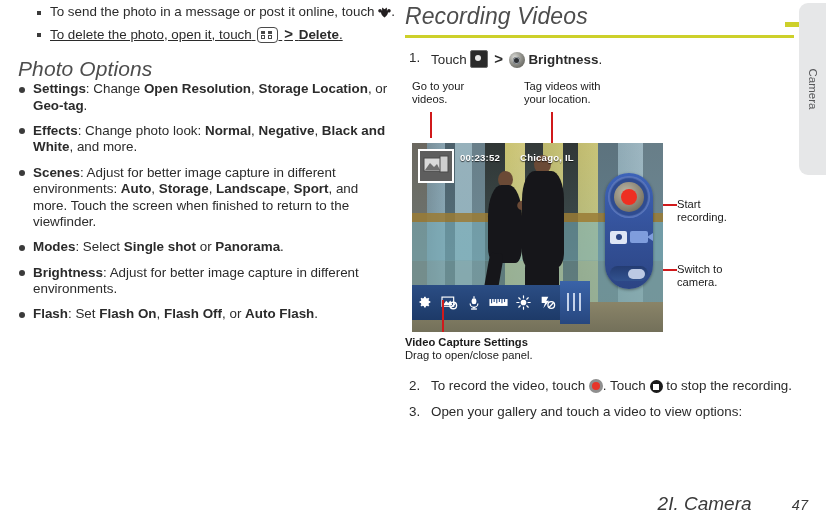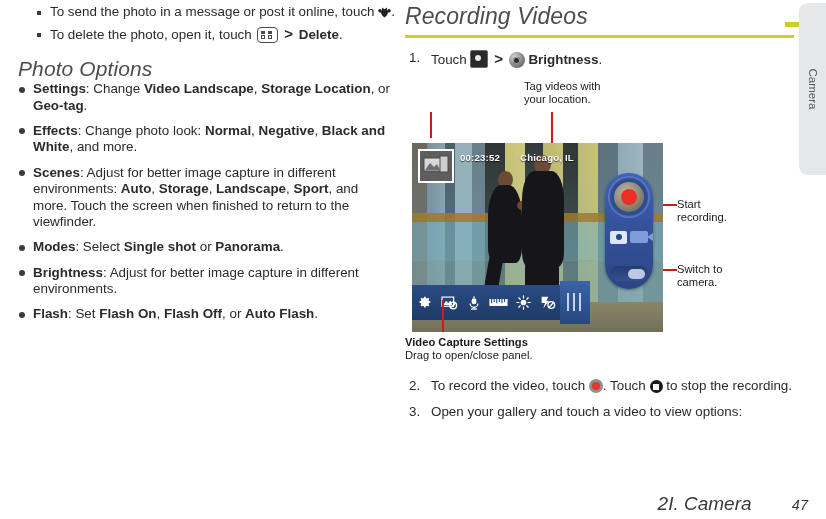--- a/index.html
+++ b/index.html
@@ -216,35 +216,35 @@
 
     <ul class="sq" style="margin-top:4px;">
       <li class="sq body-txt" style="width:360px;">
         <span>To send the photo in a message or post it online, touch</span>
         <span class="shareicon">
           <svg viewBox="0 0 13 13" width="13" height="13" aria-hidden="true">
             <path d="M6.5 12.4C4.2 11.2 3.1 9.3 3.0 7.3c-.7.4-1.6.3-2.2-.3C.1 6.3.1 5.2.8 4.5c.7-.7 1.8-.7 2.5 0 .3.3.5.8.5 1.2h.3V2.6l2.4 1.6 2.4-1.6v3.1h.3c0-.4.2-.9.5-1.2.7-.7 1.8-.7 2.5 0 .7.7.7 1.8 0 2.5-.6.6-1.5.7-2.2.3-.1 2-1.2 3.9-3.5 5.1z" fill="#231f20"></path>
           </svg>
         </span><span>.</span>
       </li>
-      <li class="sq body-txt" style="width:360px;">
+      <li class="sq body-txt" style="width:360px;text-decoration:underline;">
         <span>To delete the photo, open it, touch</span>
         <span class="keyicon"><i></i><i></i><i></i><i></i></span>
         <span class="gt">&gt;</span>
         <span class="bold">Delete</span><span>.</span>
       </li>
     </ul>
 
     <div class="sec-head" style="margin-top:13px;">Photo Options</div>
 
 
     <ul class="rd">
 
       <li class="rd body-txt" style="width:363px;">
-        <span class="bold">Settings</span><span>: Change </span><span class="bold">Video Landscape</span><span>, </span><span class="bold">Storage Location</span><span>, or </span><span class="bold">Geo-tag</span><span>.</span>
+        <span class="bold">Settings</span><span>: Change </span><span class="bold">Open Resolution</span><span>, </span><span class="bold">Storage Location</span><span>, or </span><span class="bold">Geo-tag</span><span>.</span>
       </li>
 
       <li class="rd body-txt" style="width:363px;">
         <span class="bold">Effects</span><span>: Change photo look: </span><span class="bold">Normal</span><span>, </span><span class="bold">Negative</span><span>, </span><span class="bold">Black and White</span><span>, and more.</span>
       </li>
 
       <li class="rd body-txt" style="width:363px;">
         <span class="bold">Scenes</span><span>: Adjust for better image capture in different environments: </span><span class="bold">Auto</span><span>, </span><span class="bold">Storage</span><span>, </span><span class="bold">Landscape</span><span>, </span><span class="bold">Sport</span><span>, and more. Touch the screen when finished to return to the viewfinder.</span>
       </li>
 
@@ -272,20 +272,24 @@
         <span class="n">1.</span>
         <span>Touch</span>
         <span class="appicon"></span>
         <span class="gt">&gt;</span>
         <span class="camcordericon"></span>
         <span class="bold">Brightness</span><span>.</span>
       </li>
     </ol>
   </div>
 
+  <div class="callout" style="left:412px;top:80px;width:90px;">
+    <div>Go to your</div>
+    <div>videos.</div>
+  </div>
   <div class="leader" style="left:430px;top:112px;width:2px;height:26px;"></div>
 
   <div class="callout" style="left:524px;top:80px;width:110px;">
     <div>Tag videos with</div>
     <div>your location.</div>
   </div>
   <div class="leader" style="left:551px;top:112px;width:2px;height:38px;"></div>
 
   <div class="callout" style="left:677px;top:198px;width:110px;">
     <div>Start</div>

